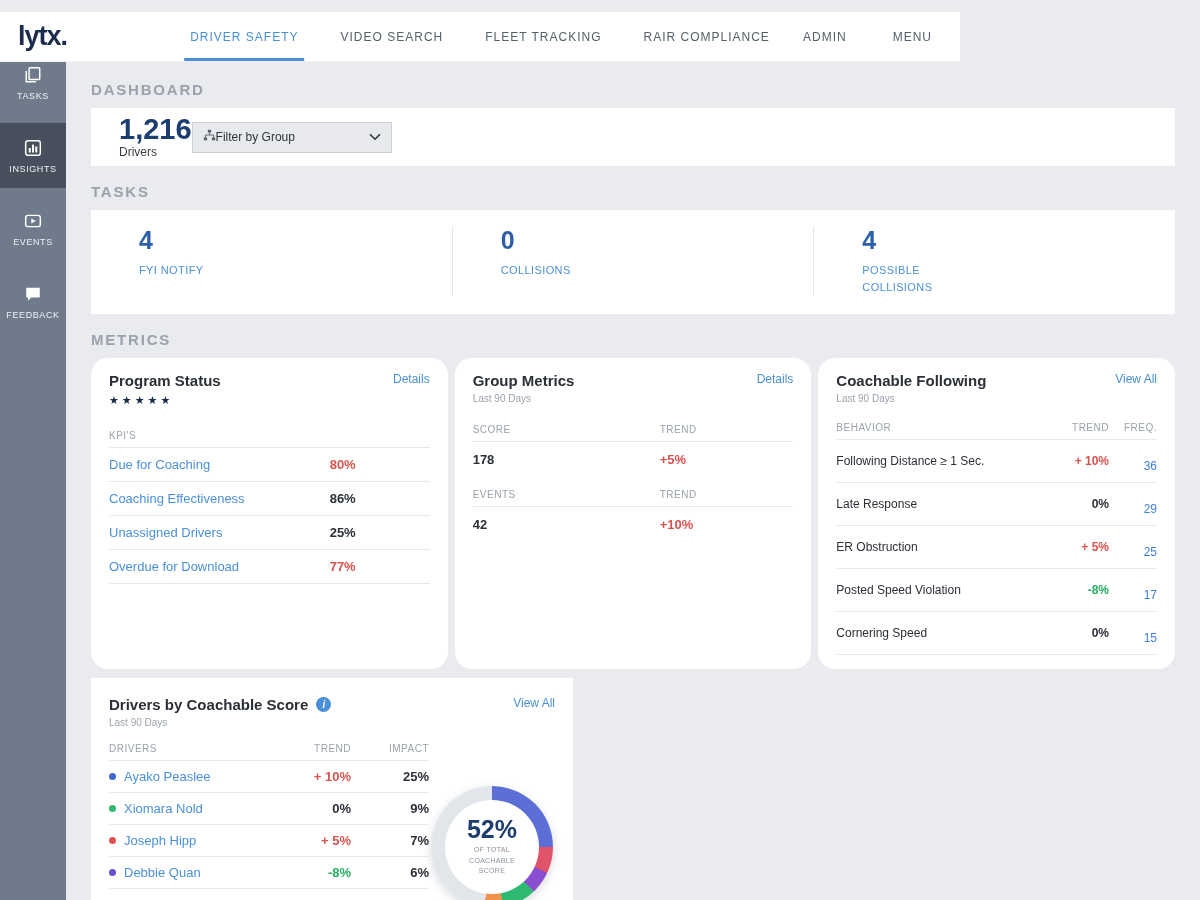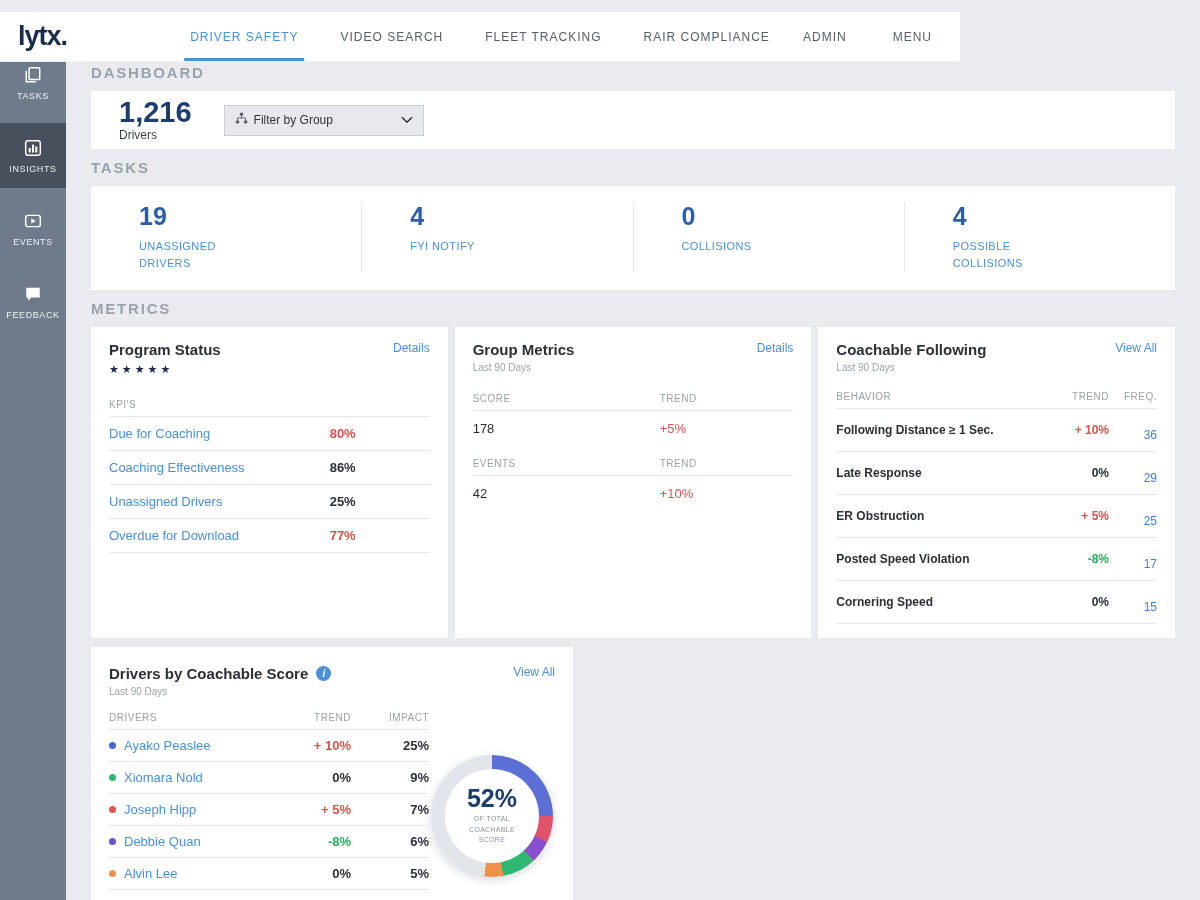--- a/index.html
+++ b/index.html
@@ -19,62 +19,62 @@
 
   
   .sidebar { position:fixed; top:50px; left:0; width:66px; height:850px; background:#6f7b8b; z-index:15; }
   .side-item { display:flex; flex-direction:column; align-items:center; gap:7px; padding:16px 2px 14px;
                color:#eef1f5; font-size:9px; letter-spacing:.6px; cursor:pointer; margin-bottom:8px; }
   .side-item.active { background:#47505c; }
   .side-item svg { display:block; }
 
   
   .main { margin:50px 0 0 66px; width:1134px; height:850px; padding:14px 25px 0; }
-  .section-label { color:#9aa2ad; font-size:15px; font-weight:bold; letter-spacing:1.8px; margin:0 0 10px; }
+  .section-label { color:#9aa2ad; font-size:15px; font-weight:bold; letter-spacing:1.8px; margin:17px 0 10px; }
 
   .bar1 { background:#fff; display:flex; align-items:center; padding:8px 28px; height:58px; margin-bottom:10px; }
   .driver-count { display:flex; flex-direction:column; align-items:flex-start; }
   .driver-num { font-size:29px; font-weight:bold; color:#1c3d70; line-height:1.02; }
   .driver-lbl { font-size:12px; color:#3a3f47; }
-  .filter { margin-left:32px; width:200px; height:31px; background:#e7e9ec; border:1px solid #ccd0d6;
-            display:flex; align-items:center; padding:0 10px; gap:6px; font-size:12px; color:#2f343c; cursor:pointer; }
+  .filter { width:200px; height:31px; background:#e7e9ec; border:1px solid #ccd0d6;
+            display:flex; align-items:center; padding:0 10px; gap:0; font-size:12px; color:#2f343c; cursor:pointer; }
   .filter-label { flex:1; }
 
   .stats { background:#fff; display:flex; padding:16px 0 18px; margin-bottom:10px; }
   .stat { flex:1; padding-left:48px; border-left:1px solid #e3e6ea; }
   .stat:first-child { border-left:none; }
   .stat-num { font-size:25px; font-weight:bold; color:#2c5fa8; }
   .stat-lbl { font-size:11px; color:#4a90d9; letter-spacing:.4px; margin-top:7px; max-width:120px; line-height:1.55; }
 
   .cards { display:grid; grid-template-columns:1fr 1fr 1fr; gap:7px; margin-bottom:9px; }
-  .card { background:#fff; padding:14px 18px; min-height:250px; }
+  .card { background:#fff; padding:14px 18px; min-height:250px;border-radius:17px; }
   .card-head { display:flex; justify-content:space-between; align-items:flex-start; }
   .card-title { font-size:15px; font-weight:bold; color:#2b2f38; }
   .link { font-size:12px; color:#4a90d9; cursor:pointer; }
   .sub { font-size:10px; color:#9aa2ad; margin-top:4px; }
   .stars { color:#1b2b4d; font-size:11px; letter-spacing:3px; margin:5px 0 16px; }
 
   .col-head { font-size:10px; color:#9aa2ad; letter-spacing:.5px; }
   .ps-head { padding:7px 0 6px; border-bottom:1px solid #e6e9ec; }
   .ps-row { display:flex; align-items:center; padding:9px 0; border-bottom:1px solid #e6e9ec; font-size:13px; }
   .ps-label { flex:1; color:#4a90d9; cursor:pointer; }
   .ps-val { width:100px; font-weight:bold; }
 
   .red { color:#d9534f; }
   .green { color:#27ae60; }
   .dark { color:#2b2f38; }
 
   .gm-grid { margin-top:12px; }
   .gm-hrow { display:grid; grid-template-columns:1.4fr 1fr; padding:8px 0 6px; border-bottom:1px solid #e6e9ec; }
-  .gm-vrow { display:grid; grid-template-columns:1.4fr 1fr; font-size:13px; font-weight:normal; padding:10px 0 14px; }
+  .gm-vrow { display:grid; grid-template-columns:1.4fr 1fr; font-size:13px; font-weight:bold; padding:10px 0 14px; }
 
   .cb-hrow { display:grid; grid-template-columns:1fr 66px 48px; padding:8px 0 6px; border-bottom:1px solid #e6e9ec; margin-top:10px; }
   .cb-row  { display:grid; grid-template-columns:1fr 66px 48px; font-size:12px; padding:9px 0; border-bottom:1px solid #e6e9ec; align-items:center; }
   .t-right { text-align:right; }
-  .cb-behavior { color:#2b2f38;font-weight:bold; }
+  .cb-behavior { color:#2b2f38; }
   .cb-trend { text-align:right; font-weight:bold; }
   .cb-freq { text-align:right; color:#3d7fd9;margin-top:10px; }
 
   .bcard { background:#fff; width:482px; padding:18px 18px 10px; min-height:266px; }
   .bcard-title-row { display:flex; align-items:center; gap:8px; }
   .info { width:15px; height:15px; border-radius:50%; background:#4a90d9; color:#fff; font-size:10px;
           font-weight:bold; font-style:italic; display:inline-flex; align-items:center; justify-content:center; cursor:pointer; }
   .bcard-body { display:flex; margin-top:8px; }
   .dtable { width:320px; }
   .dt-hrow { display:grid; grid-template-columns:1fr 72px 78px; padding:7px 0 6px; border-bottom:1px solid #e6e9ec; }
@@ -174,24 +174,20 @@
           <path d="M1 1.2l5 5 5-5"></path>
         </svg>
       </span>
     </div>
   </div>
 
   <div class="section-label">TASKS</div>
 
   <div class="stats">
     <div class="stat">
-      <div class="stat-num">19</div>
-      <div class="stat-lbl">UNASSIGNED DRIVERS</div>
-    </div>
-    <div class="stat">
       <div class="stat-num">4</div>
       <div class="stat-lbl">FYI NOTIFY</div>
     </div>
     <div class="stat">
       <div class="stat-num">0</div>
       <div class="stat-lbl">COLLISIONS</div>
     </div>
     <div class="stat">
       <div class="stat-num">4</div>
       <div class="stat-lbl">POSSIBLE COLLISIONS</div>

